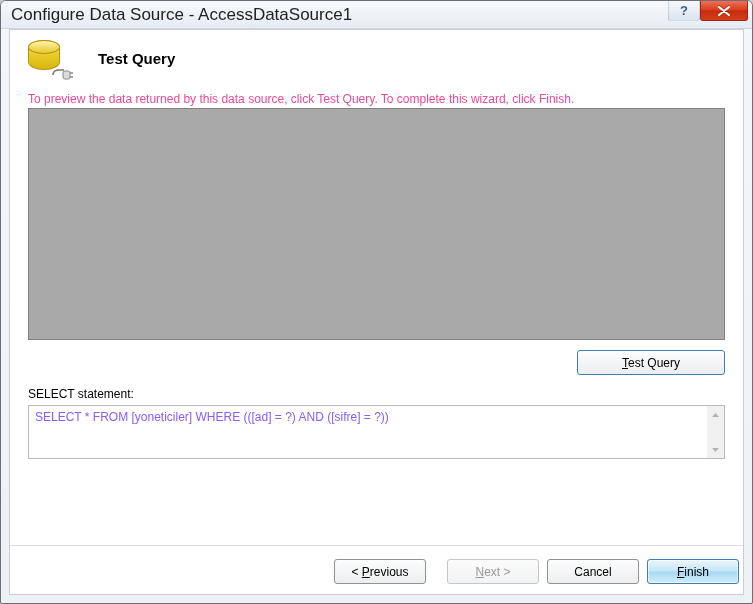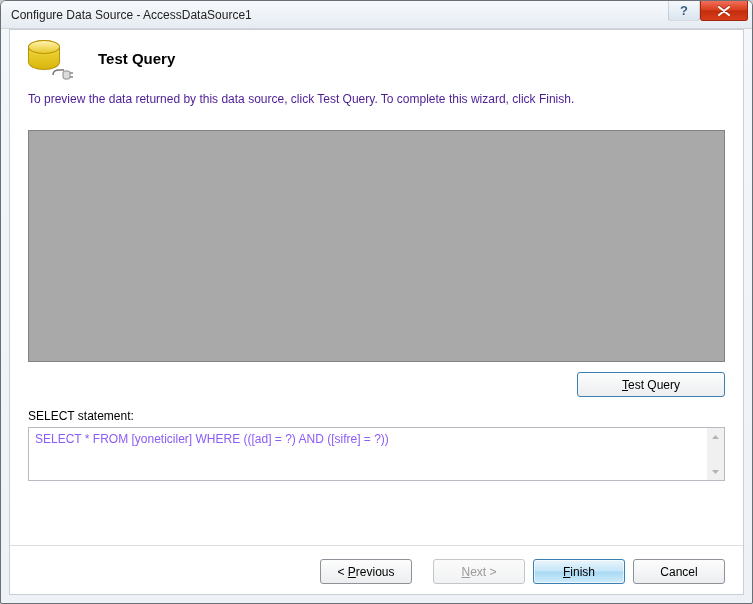--- a/index.html
+++ b/index.html
@@ -17,21 +17,21 @@
   }
 
   
   .titlebar {
     height: 28px;
     display: flex; align-items: center;
     padding: 0 2px 0 10px;
     background: linear-gradient(#f7fafd, #e6ebf2);
     border-bottom: 1px solid #d0d5db;
   }
-  .titlebar .title { flex: 1; color: #222; font-size: 12px; }
+  .titlebar .title { flex: 1; color: #222; font-size: 17px; }
   .tb-btns { display: flex; gap: 0; height: 100%; align-items: flex-start; }
   .tb-btn {
     width: 32px; height: 20px;
     display: flex; align-items: center; justify-content: center;
     border: 1px solid rgba(0,0,0,.12);
     border-top: 0;
     border-radius: 0 0 3px 3px;
     margin-top: 0;
   }
   .tb-help {
@@ -78,21 +78,21 @@
     content: ""; position: absolute; left: -1px; right: -1px; top: -1px; height: 12px;
     background: linear-gradient(#fff3b0, #e7c82a);
     border: 1px solid #b99306;
     border-radius: 16px / 7px;
   }
   .plug {
     position: absolute; right: -2px; bottom: -2px;
     width: 24px; height: 18px;
   }
 
-  .instruction { padding: 0 18px 24px 18px; color: #4c1d95; }
+  .instruction { padding: 0 18px 2px 18px; color: #ec4899; }
 
   .preview-grid {
     margin: 0 18px;
     height: 232px;
     background: #a9a9a9;
     border: 1px solid #828282;
   }
 
   .testq-row {
     display: flex; justify-content: flex-end;
@@ -127,21 +127,21 @@
   }
 
   
   .bottom-sep {
     position: absolute; left: 0; right: 0; bottom: 48px;
     height: 1px; background: #dcdfe3;
   }
   .btn-row {
     position: absolute; left: 0; right: 0; bottom: 10px;
     display: flex; justify-content: flex-end; gap: 8px;
-    padding: 0 18px;
+    padding: 0 4px;
   }
 
   .btn {
     min-width: 92px; height: 25px;
     padding: 0 14px;
     border: 1px solid #8d9299;
     border-radius: 3px;
     background: linear-gradient(#fdfdfd, #ebedef);
     color: #000;
     display: inline-flex; align-items: center; justify-content: center;
@@ -234,20 +234,20 @@
 
     <div class="bottom-sep"></div>
 
     <div class="btn-row">
       <button class="btn">
         <span>&lt; <span class="ul">P</span>revious</span>
       </button>
       <button class="btn disabled">
         <span><span class="ul">N</span>ext &gt;</span>
       </button>
+      <button class="btn">Cancel</button>
       <button class="btn hot">
         <span><span class="ul">F</span>inish</span>
       </button>
-      <button class="btn">Cancel</button>
     </div>
 
   </div>
 </div>
 
 </body></html>

